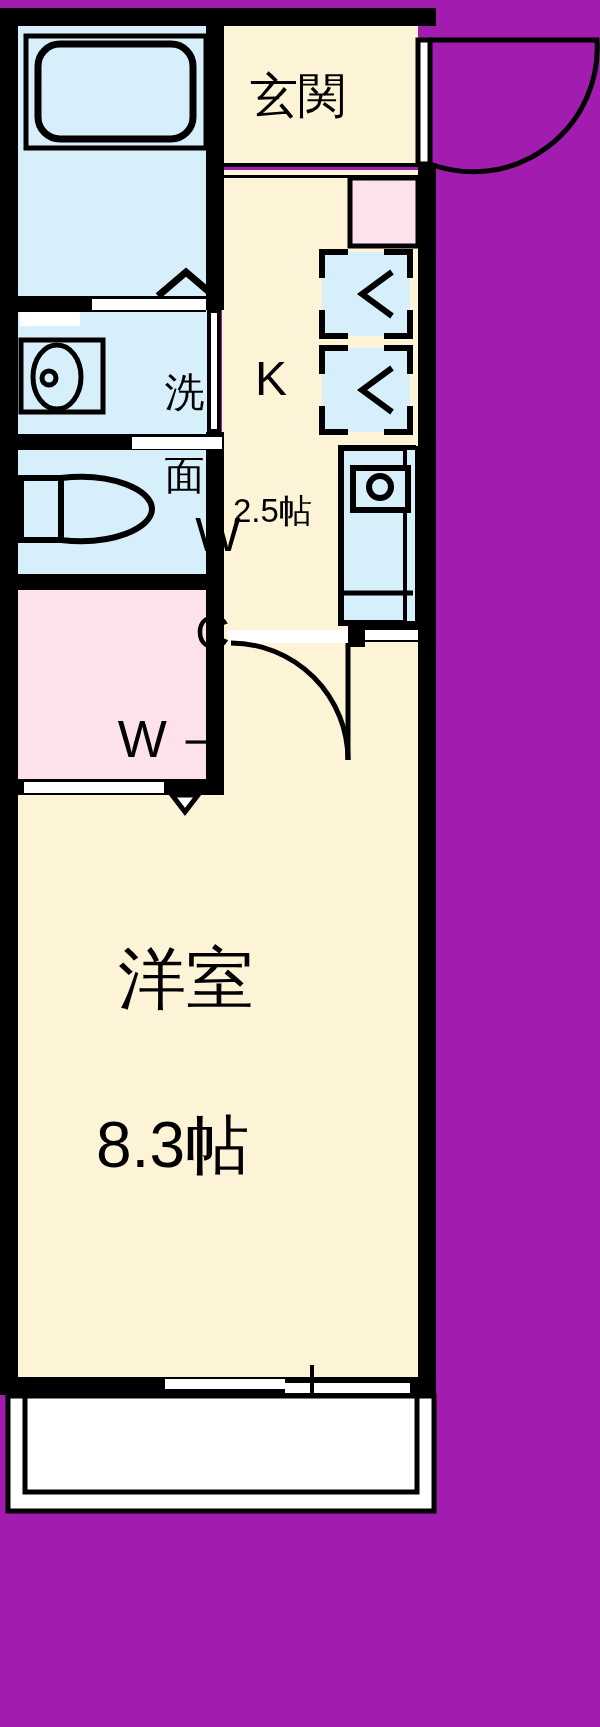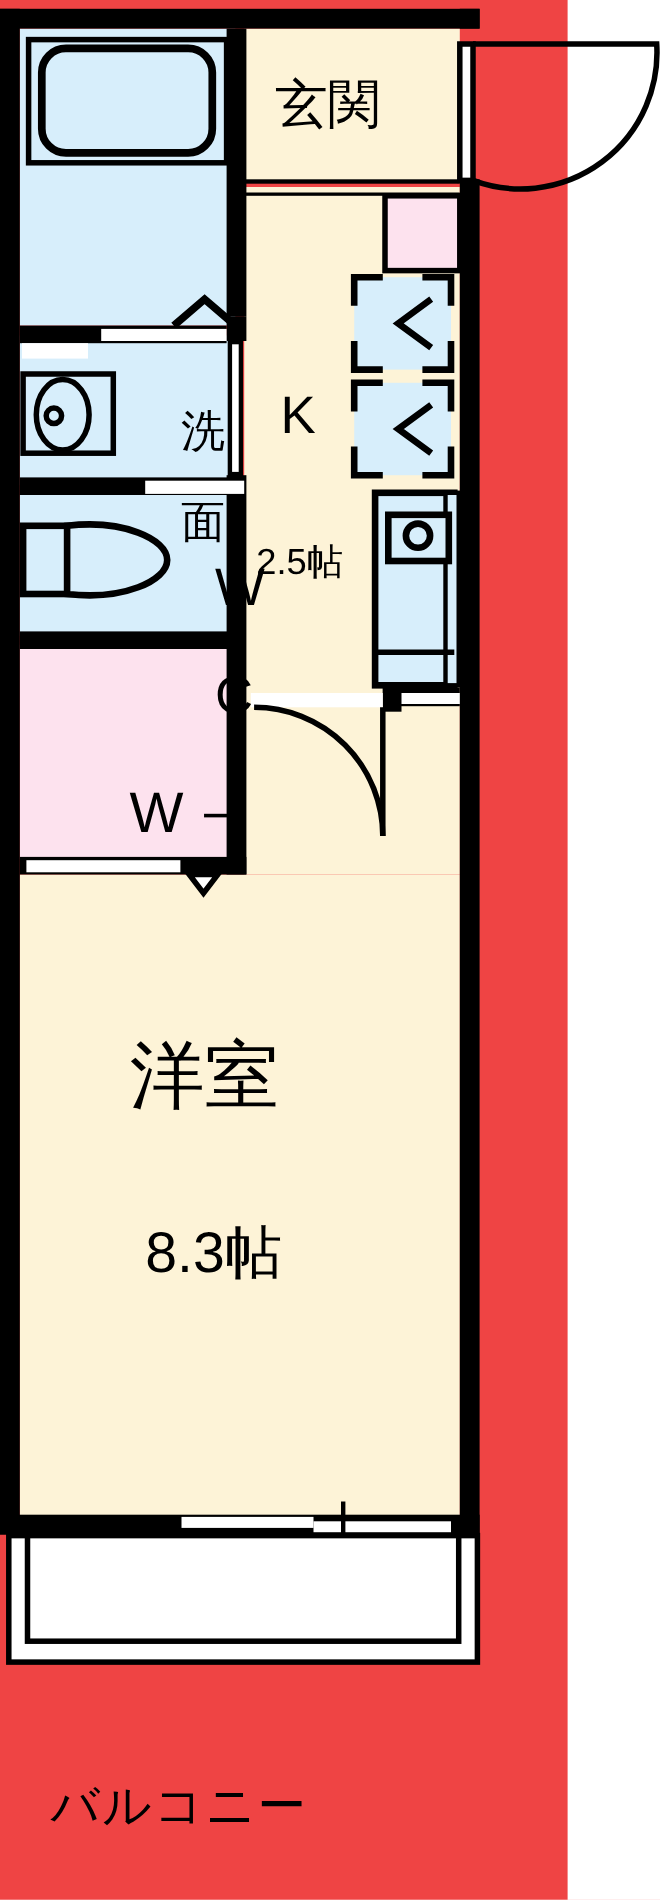--- a/index.html
+++ b/index.html
@@ -9,23 +9,23 @@
     background: #ffffff;
   }
   body {
     width: 600px;
     height: 1727px;
     font-family: "Liberation Sans", "DejaVu Sans", sans-serif;
     overflow: hidden;
   }
   #floorplan {
     position: relative;
-    width: 516px;
+    width: 600px;
     height: 1727px;
-    background: #ef4444;
+    background: #a21caf;
   }
   #fp-svg {
     position: absolute;
     left: 0;
     top: 0;
     width: 600px;
     height: 1727px;
     display: block;
   }
   .lbl {
@@ -38,21 +38,21 @@
     user-select: none;
   }
   #lbl-genkan   { left: 250px; top: 72px;  font-size: 48px; }
   #lbl-yokushitsu { left: 42px; top: 194px; font-size: 48px; }
   #lbl-senmen   { left: 120px; top: 331px; font-size: 40px; line-height: 1.03; }
   #lbl-wc       { left: 142px; top: 462px; font-size: 48px; line-height: 1.02; }
   #lbl-wcl      { left: 44px;  top: 648px; font-size: 52px; line-height: 1.18; letter-spacing: 4px; }
   #lbl-k        { left: 255px; top: 355px; font-size: 48px; }
   #lbl-k-jou    { left: 233px; top: 494px; font-size: 33px; }
   #lbl-youshitsu{ left: 118px; top: 950px; font-size: 68px; font-family: Liberation Mono, monospace; }
-  #lbl-jou      { left: 96px;  top: 1113px; font-size: 52px; margin-left: 36px; }
+  #lbl-jou      { left: 96px;  top: 1113px; font-size: 64px; }
   #lbl-balcony  { left: 46px;  top: 1620px; font-size: 44px; letter-spacing: 2px; }
 </style>
 </head>
 <body>
 
 <div id="floorplan">
 
   <svg id="fp-svg" viewBox="0 0 600 1727" xmlns="http://www.w3.org/2000/svg">
 
     <g>
@@ -224,15 +224,14 @@
   </div>
 
   <div class="lbl" id="lbl-wcl">
     <span>W－</span><br>
   </div>
 
   <div class="lbl" id="lbl-k">K</div>
   <div class="lbl" id="lbl-k-jou">2.5帖</div>
   <div class="lbl" id="lbl-youshitsu">洋室</div>
   <div class="lbl" id="lbl-jou">8.3帖</div>
-  <div class="lbl" id="lbl-balcony">バルコニー</div>
 
 </div>
 
 </body></html>

